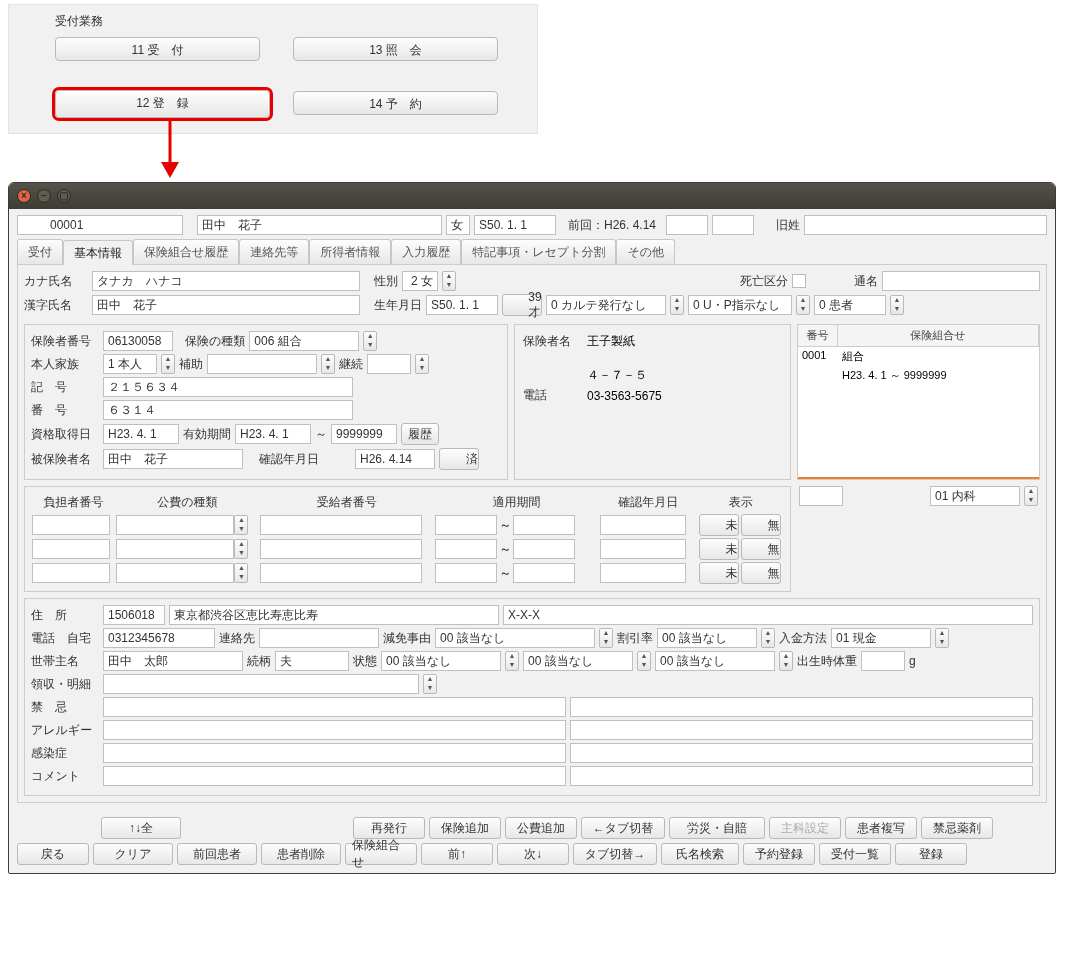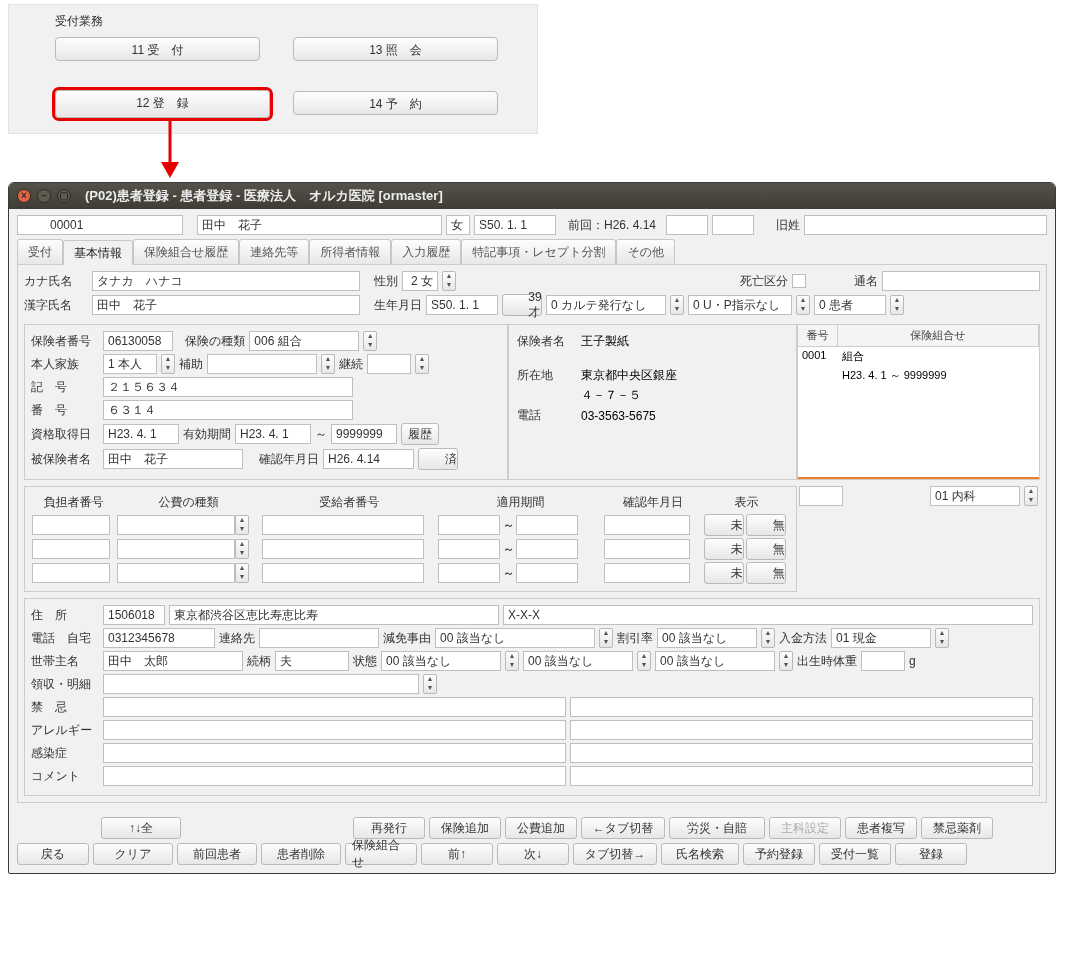--- a/index.html
+++ b/index.html
@@ -92,21 +92,21 @@
   .tabs {
     display:flex; border-bottom:1px solid #ccc; margin-top:4px;
   }
   .tab {
     padding:4px 10px 3px 10px; background:linear-gradient(#fdfdfd,#e7e7e7);
     border:1px solid #c7c7c7; border-bottom:none; margin-right:0;
     border-radius:3px 3px 0 0; color:#555;font-size:12px;font-family:Liberation Serif, serif;
   }
   .tab.active { background:#f1f1f1; color:#222; position:relative; top:1px;}
   .panewrap{ border:1px solid #ccc; border-top:none; padding:6px;}
-  .sect{ display:flex; }
+  .sect{ display:flex; gap:6px; }
   .cbox{width:14px;height:14px;border:1px solid #bbb;background:#fff;}
   .btn {
     height:22px;min-width:64px;padding:0 6px;background:linear-gradient(#fdfdfd,#e7e7e7);
     border:1px solid #b9b9b9;border-radius:3px;font-size:12px;color:#333;
     display:inline-flex;align-items:center;justify-content:center;
   }
   .btn.disabled{color:#aaa;}
   .minibtn{ width:24px;min-width:24px;padding-left:32px;}
   .insur-panel {
     flex:0 0 243px; border:1px solid #ccc; background:#fff; position:relative;
@@ -136,21 +136,20 @@
   <polygon points="15,58 6,42 24,42" fill="#e60000"></polygon>
 </svg>
 
 <div class="window">
   <div class="titlebar">
     <div class="tbtns">
       <div class="close">×</div>
       <div>−</div>
       <div>▢</div>
     </div>
-    <span>(P02)患者登録 - 患者登録 - 医療法人　オルカ医院  [ormaster]</span>
   </div>
 
   <div class="body">
 
     <div class="row">
       <input type="text" class="field field-highlight" style="width: 166px; padding-left: 32px;" value="00001">
       <span style="width:6px"></span>
       <input type="text" class="field" style="width: 245px;" value="田中　花子">
       <input type="text" class="field" style="width: 24px;" value="女">
       <input type="text" class="field" style="width: 82px;" value="S50. 1. 1">
@@ -260,35 +259,31 @@
             <span class="lbl">有効期間</span>
             <input type="text" class="field" style="width: 76px;" value="H23. 4. 1">
             <span class="lbl">～</span>
             <input type="text" class="field" style="width: 66px;" value="9999999">
             <span class="btn" style="min-width:38px">履歴</span>
           </div>
           <div class="row">
             <span class="lbl" style="width:68px">被保険者名</span>
             <input type="text" class="field" style="width: 140px;" value="田中　花子">
             <span class="lbl" style="margin-left:12px">確認年月日</span>
-            <input type="text" class="field" style="width: 91px;" value="H26. 4.14">
+            <input type="text" class="field" style="width: 80px; margin-left: 32px;" value="H26. 4.14">
             <span class="btn minibtn" style="width:30px">済</span>
           </div>
         </div>
 
         <div style="flex:1;border:1px solid #ccc;padding:8px;">
           <div class="row">
               <span class="lbl" style="width:60px">保険者名</span>
               <span>王子製紙</span>
             </div>
           <div style="height:14px"></div>
-          <div class="row">
-              <span class="lbl" style="width:60px">所在地</span>
-              <span>東京都中央区銀座</span>
-            </div>
           <div class="row">
               <span class="lbl" style="width:60px"></span>
               <span>４－７－５</span>
             </div>
           <div class="row">
               <span class="lbl" style="width:60px">電話</span>
               <span>03-3563-5675</span>
             </div>
         </div>
 

